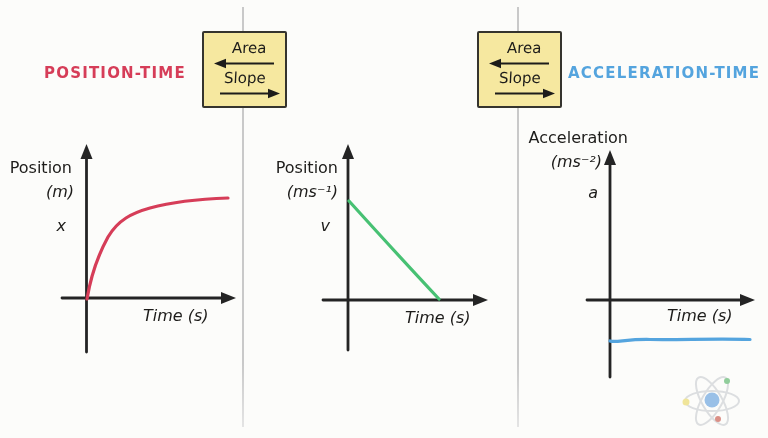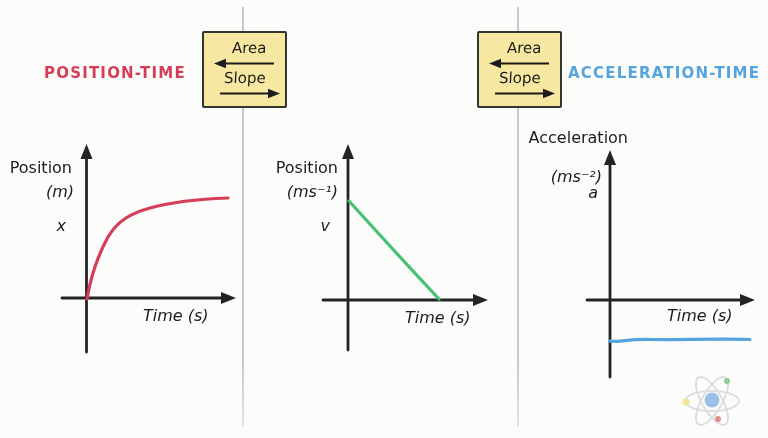--- a/index.html
+++ b/index.html
@@ -103,21 +103,21 @@
   <div class="xlab" style="left:405px; top:308px">Time (s)</div>
 
   <svg class="panel" style="left:515px; top:135px" width="253" height="260">
     <line class="axis" x1="95" y1="28" x2="95" y2="242"></line>
     <polygon class="axis-head" points="95,15 89,30 101,30"></polygon>
     <line class="axis" x1="72" y1="165" x2="228" y2="165"></line>
     <polygon class="axis-head" points="240,165 225,159 225,171"></polygon>
     <path class="curve" d="M 95 206 C 100 208 112 204 135 204.5 C 165 205 200 203.5 235 204.5" stroke="#54a4de"></path>
   </svg>
   <div class="ylab" style="left:516px; top:128px; width:112px">Acceleration</div>
-  <div class="yunit" style="left:516px; top:167px; width:86px">(ms⁻²)</div>
+  <div class="yunit" style="left:516px; top:152px; width:86px">(ms⁻²)</div>
   <div class="ysym" style="left:516px; top:183px; width:82px">a</div>
   <div class="xlab" style="left:667px; top:306px">Time (s)</div>
 
   <svg class="logo" style="left:681px; top:372px" width="62" height="58">
     <ellipse class="orbit" cx="31" cy="29" rx="27" ry="10"></ellipse>
     <ellipse class="orbit" cx="31" cy="29" rx="27" ry="10" transform="rotate(60 31 29)"></ellipse>
     <ellipse class="orbit" cx="31" cy="29" rx="27" ry="10" transform="rotate(-60 31 29)"></ellipse>
     <circle cx="31" cy="28" r="7.5" fill="#4a90d9"></circle>
     <circle cx="46" cy="9" r="3" fill="#3aa84f"></circle>
     <circle cx="37" cy="47" r="3" fill="#c0392b"></circle>

